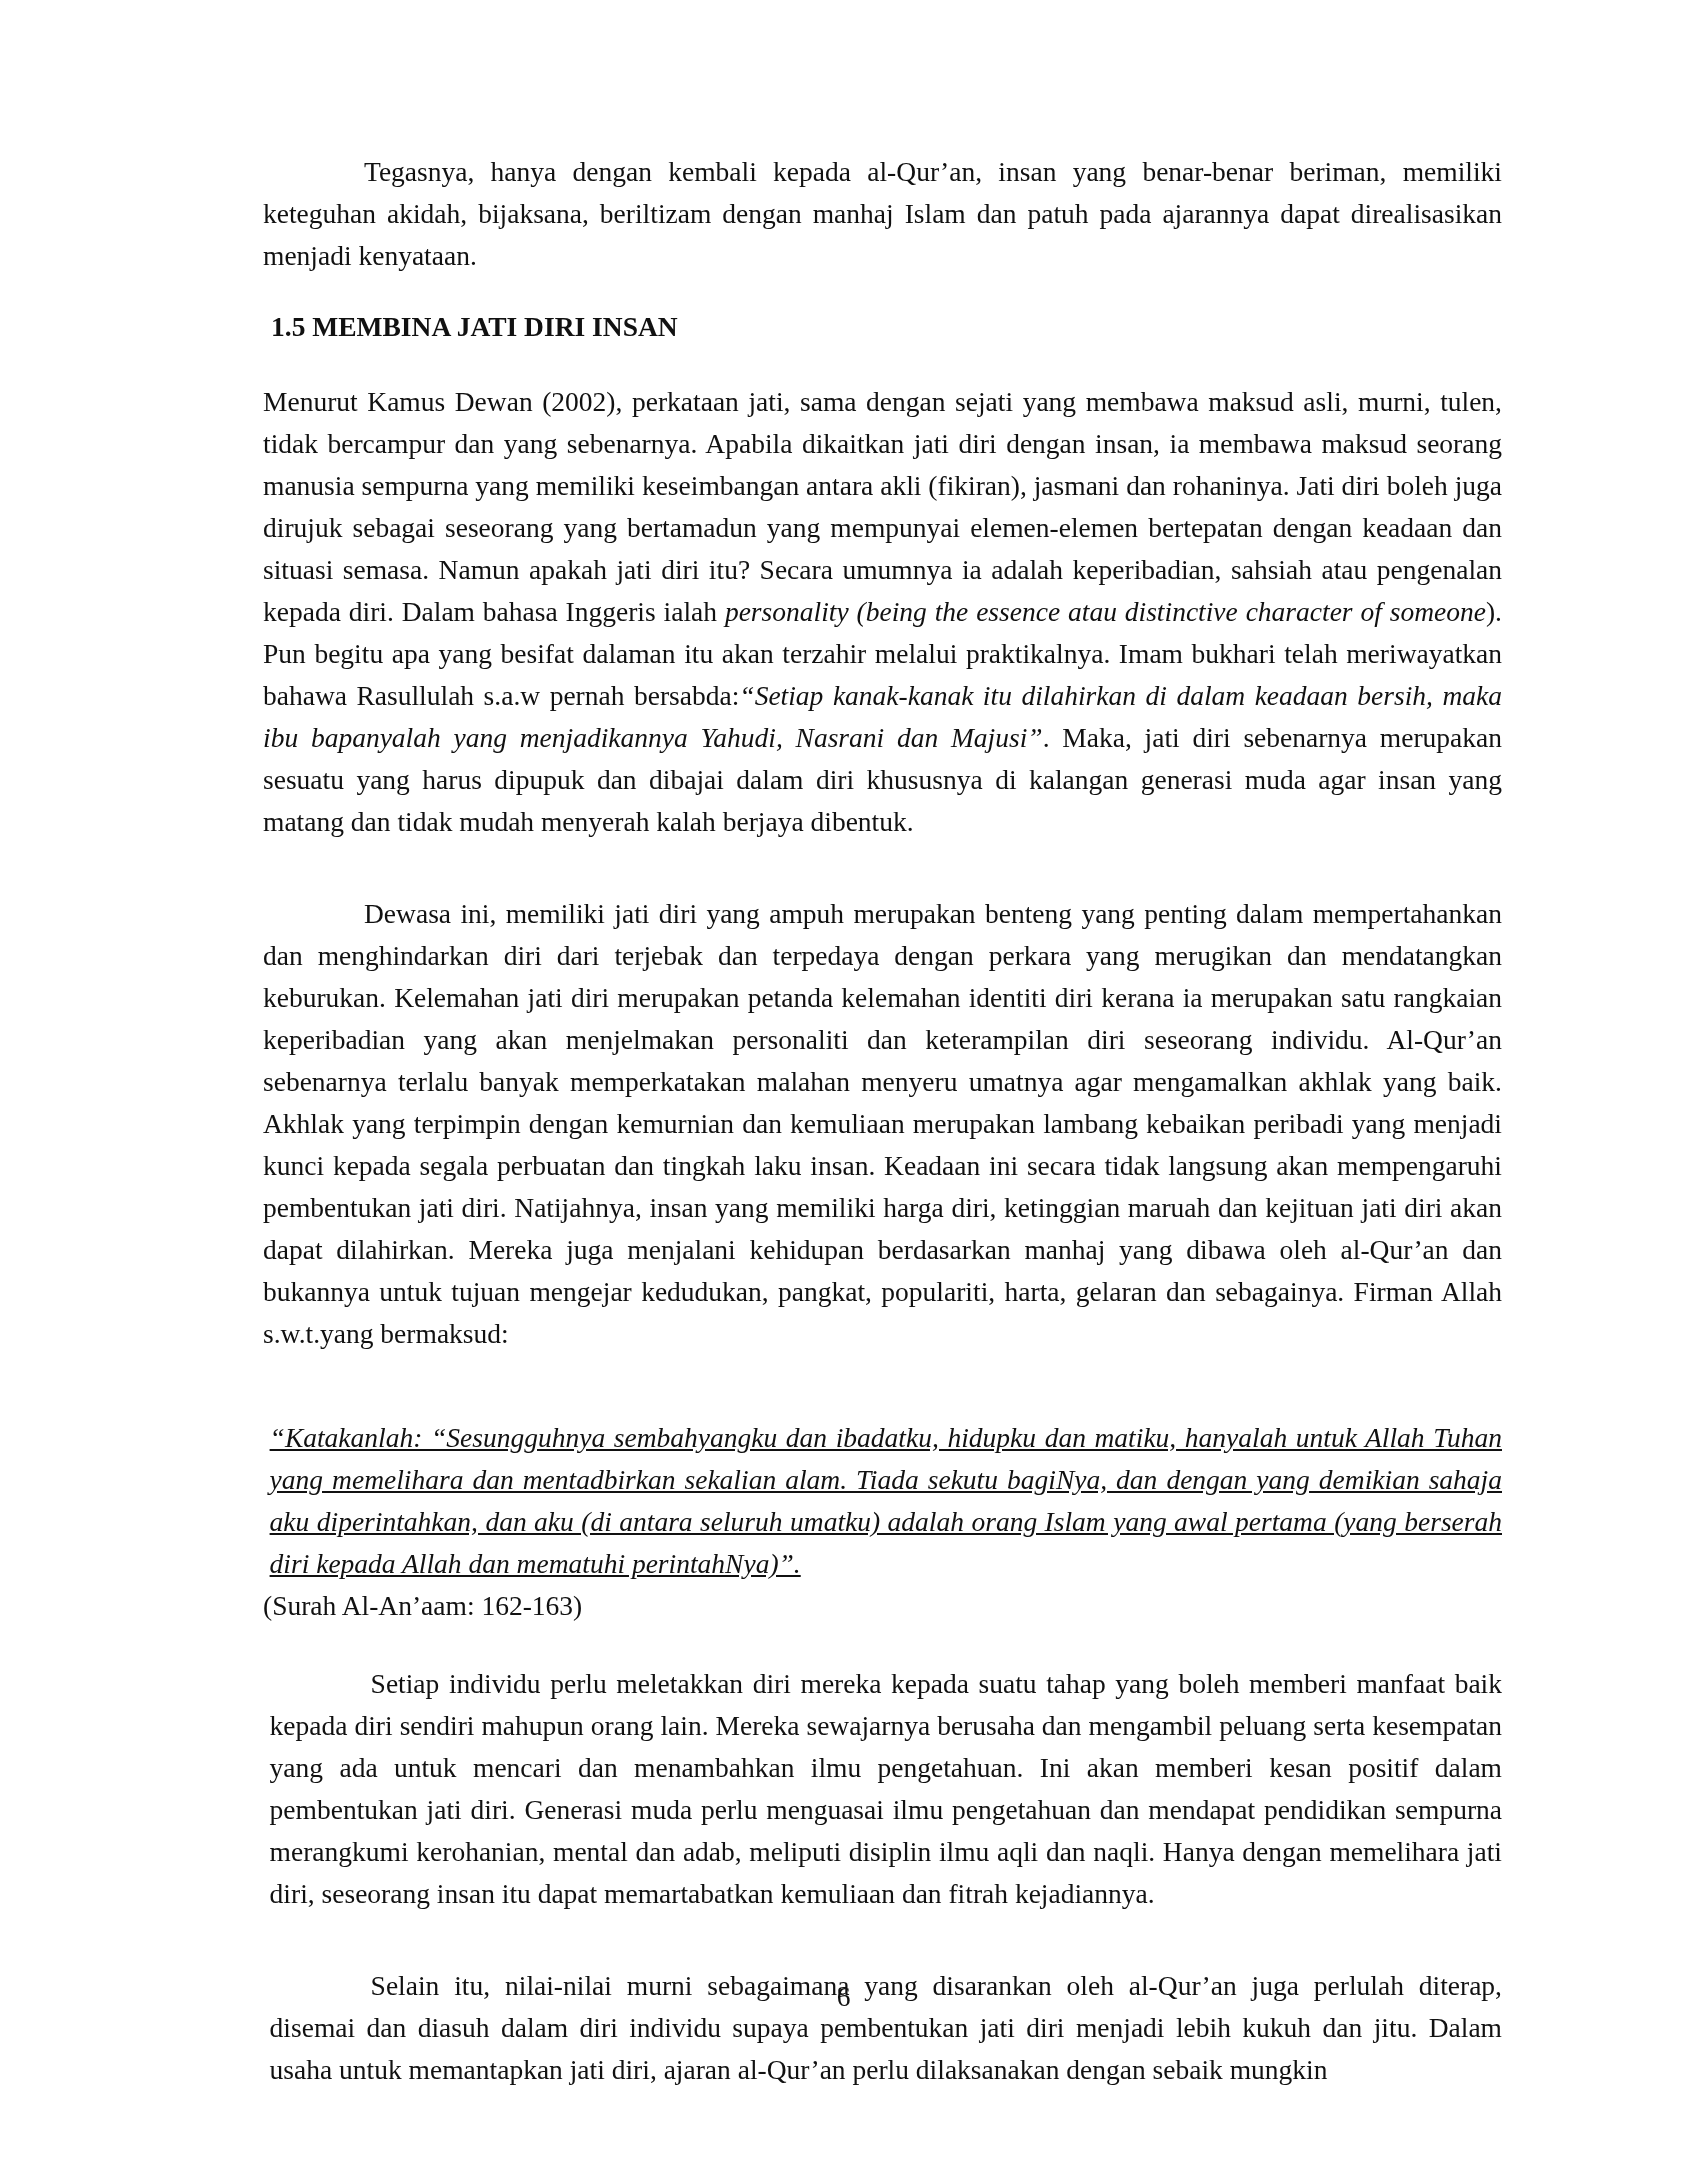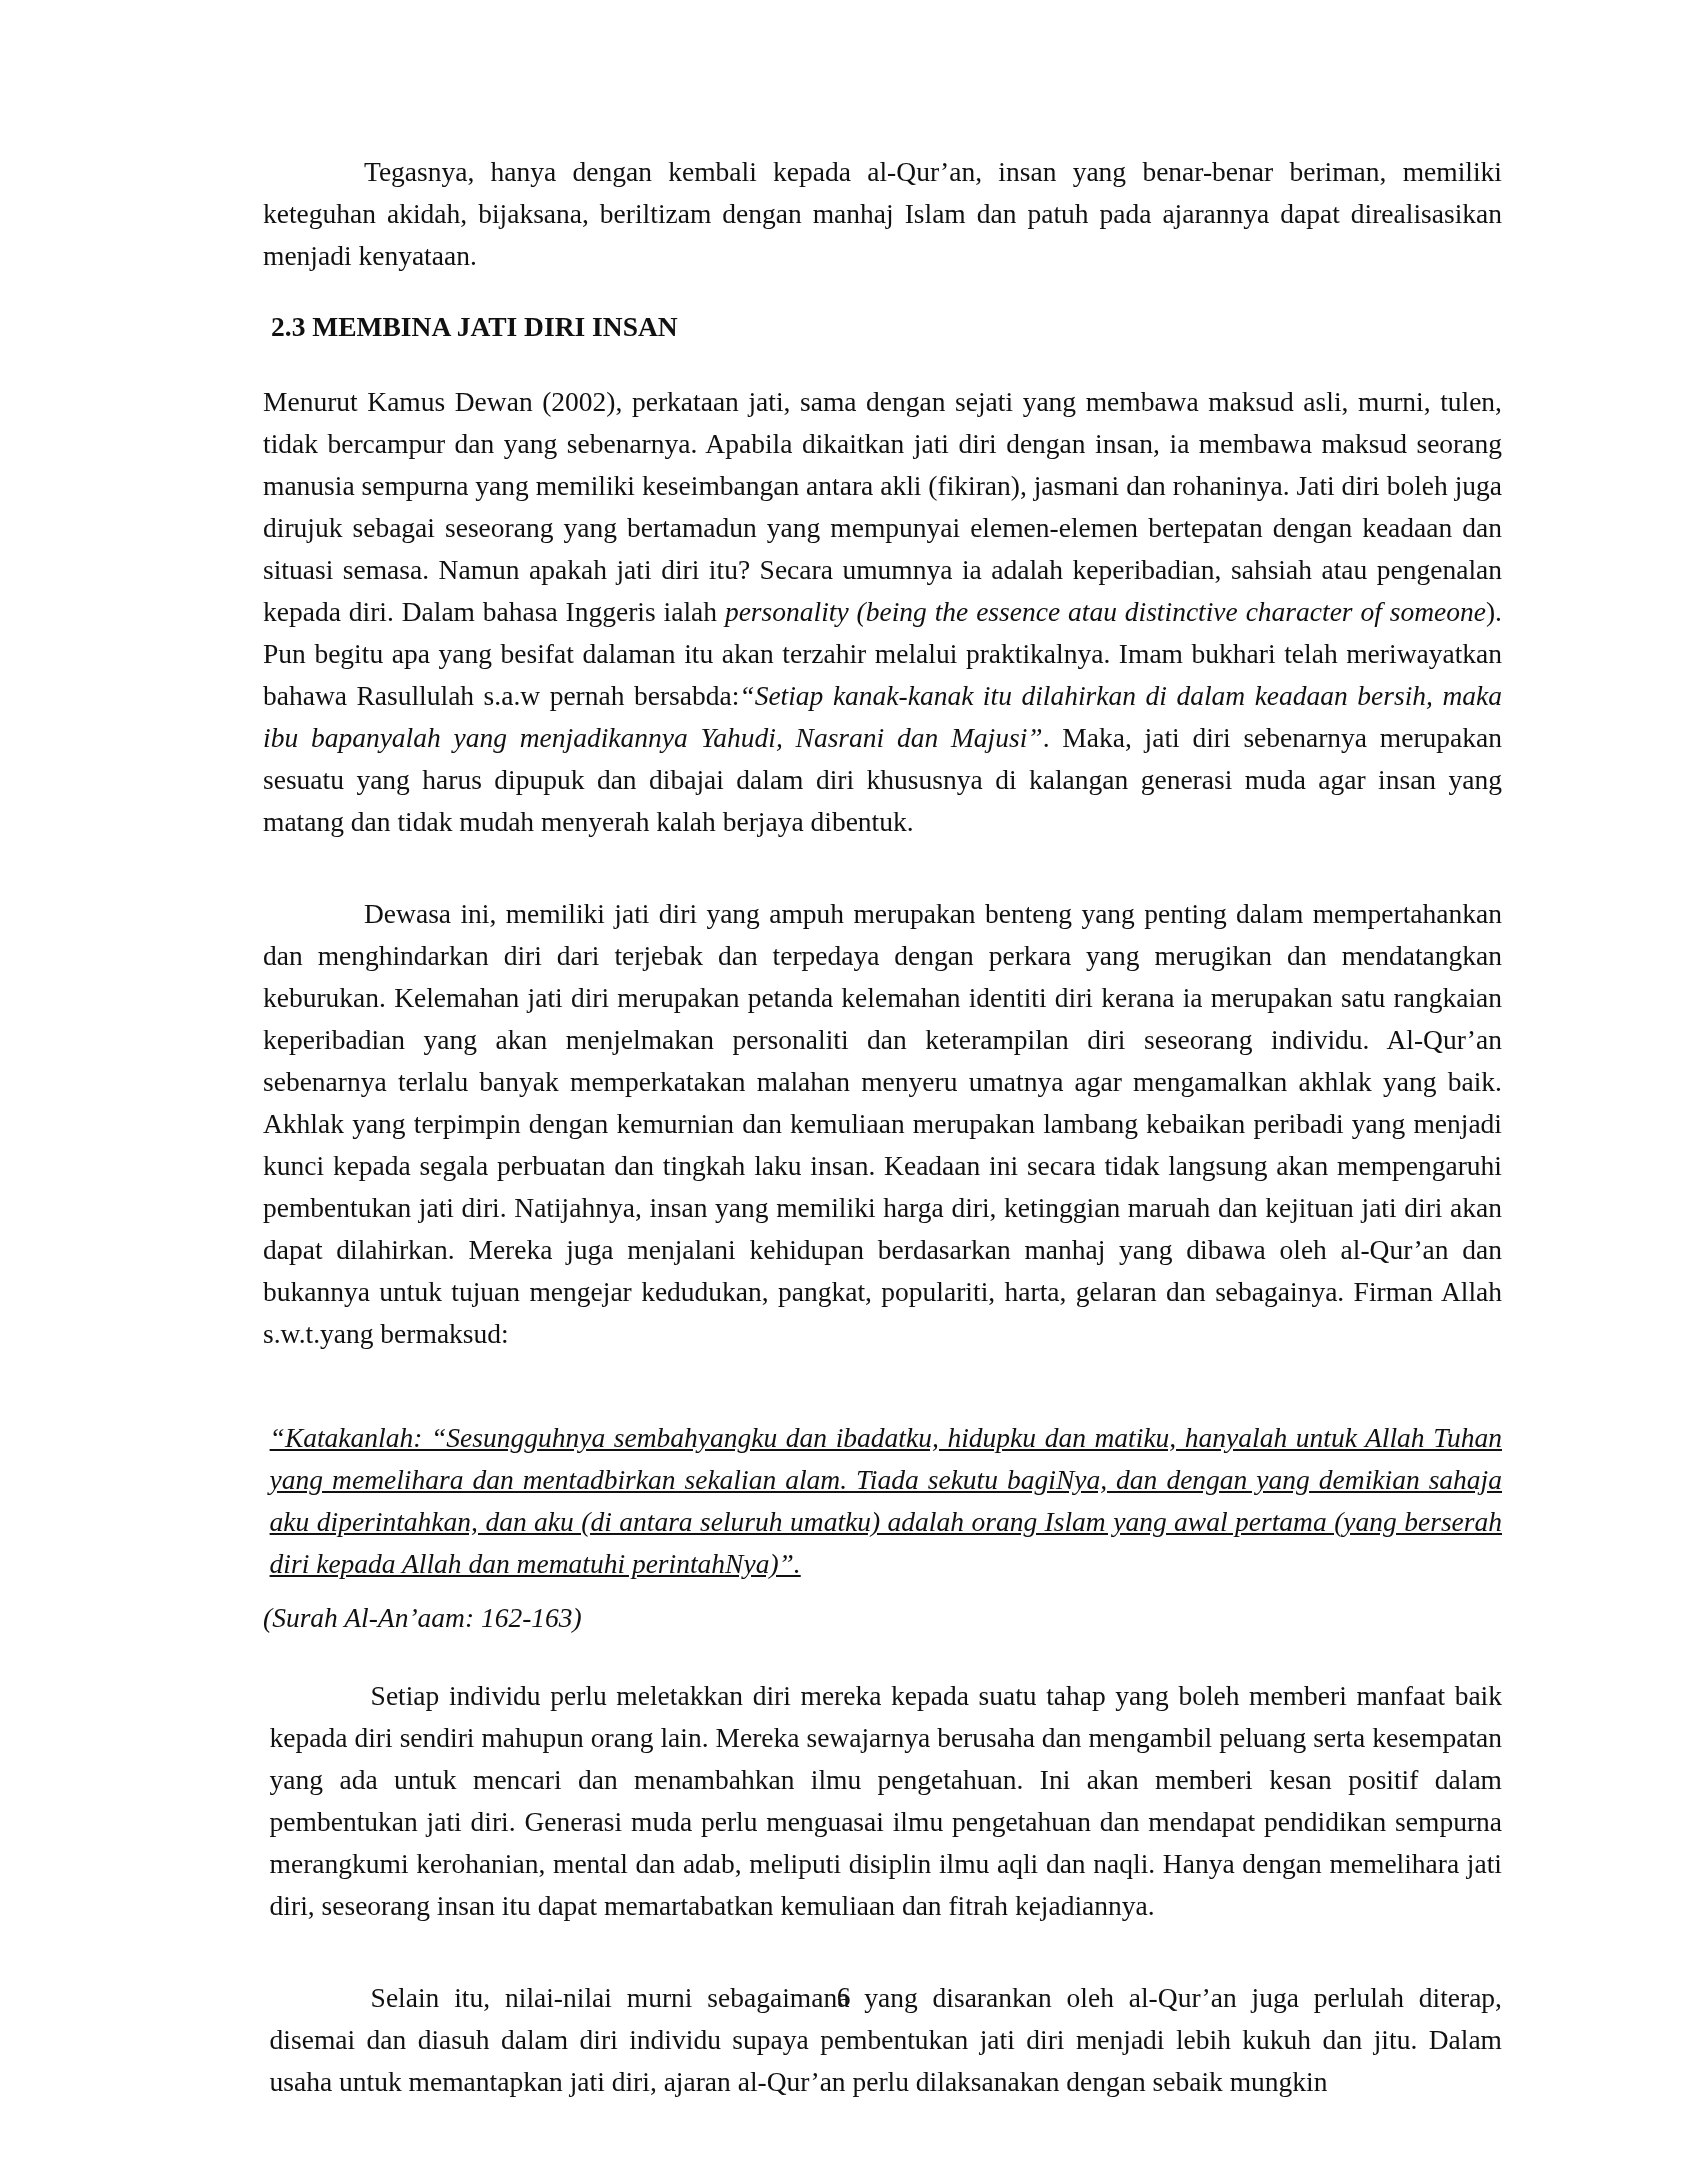--- a/index.html
+++ b/index.html
@@ -15,36 +15,36 @@
     p { margin: 0; text-align: justify; text-align-last: left; }
     .indent { text-indent: 101px; }
     .it { font-style: italic; }
     .quote-top { margin-bottom: 0; }
     .heading {
       font-weight: bold; font-size: 27.5px; margin-top: 29px; margin-bottom: 33px;
       margin-left: 8px;
     }
     .gap-xl { margin-top: 50px; }
     .quran { margin-top: 62px; padding-left: 6.6px; text-decoration: underline; }
-    .citation { text-align: left; font-style: italic; margin-top: 12px; }
+    .citation { text-align: left; margin-top: 0; }
     .sec4 { padding-left: 6.6px; margin-top: 36px; }
     .sec5 { padding-left: 6.6px; }
     .page-number {
       position: absolute; left: 0; width: 1687px; top: 1981px; text-align: center;
       font-size: 27.5px; font-family: "Liberation Serif", serif;
     }
     .speck { position: absolute; background: #bbb; }
   </style>
 </head>
 <body>
 
 <div class="page">
   <p class="indent">Tegasnya, hanya dengan kembali kepada al-Qur’an, insan yang benar-benar beriman, memiliki keteguhan akidah, bijaksana, beriltizam dengan manhaj Islam dan patuh pada ajarannya dapat direalisasikan menjadi kenyataan.</p>
 
-  <p class="heading">2.3 MEMBINA JATI DIRI INSAN</p>
+  <p class="heading">1.5 MEMBINA JATI DIRI INSAN</p>
 
   <p><span>Menurut Kamus Dewan (2002), perkataan jati, sama dengan sejati yang membawa maksud asli, murni, tulen, tidak bercampur dan yang sebenarnya. Apabila dikaitkan jati diri dengan insan, ia membawa maksud seorang manusia sempurna yang memiliki keseimbangan antara akli (fikiran), jasmani dan rohaninya. Jati diri boleh juga dirujuk sebagai seseorang yang bertamadun yang mempunyai elemen-elemen bertepatan dengan keadaan dan situasi semasa. Namun apakah jati diri itu? Secara umumnya ia adalah keperibadian, sahsiah atau pengenalan kepada diri. Dalam bahasa Inggeris ialah </span><span class="it">personality (being the essence atau distinctive character of someone</span><span>). Pun begitu apa yang besifat dalaman itu akan terzahir melalui praktikalnya. Imam bukhari telah meriwayatkan bahawa Rasullulah s.a.w pernah bersabda:</span><span class="it">“Setiap kanak-kanak itu dilahirkan di dalam keadaan bersih, maka ibu bapanyalah yang menjadikannya Yahudi, Nasrani dan Majusi”</span><span>. Maka, jati diri sebenarnya merupakan sesuatu yang harus dipupuk dan dibajai dalam diri khususnya di kalangan generasi muda agar insan yang matang dan tidak mudah menyerah kalah berjaya dibentuk.</span></p>
 
   <p class="indent gap-xl">Dewasa ini, memiliki jati diri yang ampuh merupakan benteng yang penting dalam mempertahankan dan menghindarkan diri dari terjebak dan terpedaya dengan perkara yang merugikan dan mendatangkan keburukan. Kelemahan jati diri merupakan petanda kelemahan identiti diri kerana ia merupakan satu rangkaian keperibadian yang akan menjelmakan personaliti dan keterampilan diri seseorang individu.  Al-Qur’an sebenarnya terlalu banyak memperkatakan malahan menyeru umatnya agar mengamalkan akhlak yang baik. Akhlak yang terpimpin dengan kemurnian dan kemuliaan merupakan lambang kebaikan peribadi yang menjadi kunci kepada segala perbuatan dan tingkah laku insan. Keadaan ini secara tidak langsung akan mempengaruhi pembentukan jati diri. Natijahnya, insan yang memiliki harga diri, ketinggian maruah dan kejituan jati diri akan dapat dilahirkan. Mereka juga menjalani kehidupan berdasarkan manhaj yang dibawa oleh al-Qur’an dan bukannya untuk tujuan mengejar kedudukan, pangkat, populariti, harta, gelaran dan sebagainya. Firman Allah s.w.t.yang bermaksud:</p>
 
   <p class="it quran">“Katakanlah: “Sesungguhnya sembahyangku dan ibadatku, hidupku dan matiku, hanyalah untuk Allah Tuhan yang memelihara dan mentadbirkan sekalian alam. Tiada sekutu bagiNya, dan dengan yang demikian sahaja aku diperintahkan, dan aku (di antara seluruh umatku) adalah orang Islam yang awal pertama (yang berserah diri kepada Allah dan mematuhi perintahNya)”.</p>
   <p class="citation">(Surah Al-An’aam: 162-163)</p>
 
   <p class="indent sec4">Setiap individu perlu meletakkan diri mereka kepada suatu tahap yang boleh memberi manfaat baik kepada diri sendiri mahupun orang lain. Mereka sewajarnya berusaha dan mengambil peluang serta kesempatan yang ada untuk mencari dan menambahkan ilmu pengetahuan. Ini akan memberi kesan positif dalam pembentukan jati diri. Generasi muda perlu menguasai ilmu pengetahuan dan mendapat pendidikan sempurna merangkumi kerohanian, mental dan adab, meliputi disiplin ilmu aqli dan naqli. Hanya dengan memelihara jati diri, seseorang insan itu dapat memartabatkan kemuliaan dan fitrah kejadiannya.</p>
 

